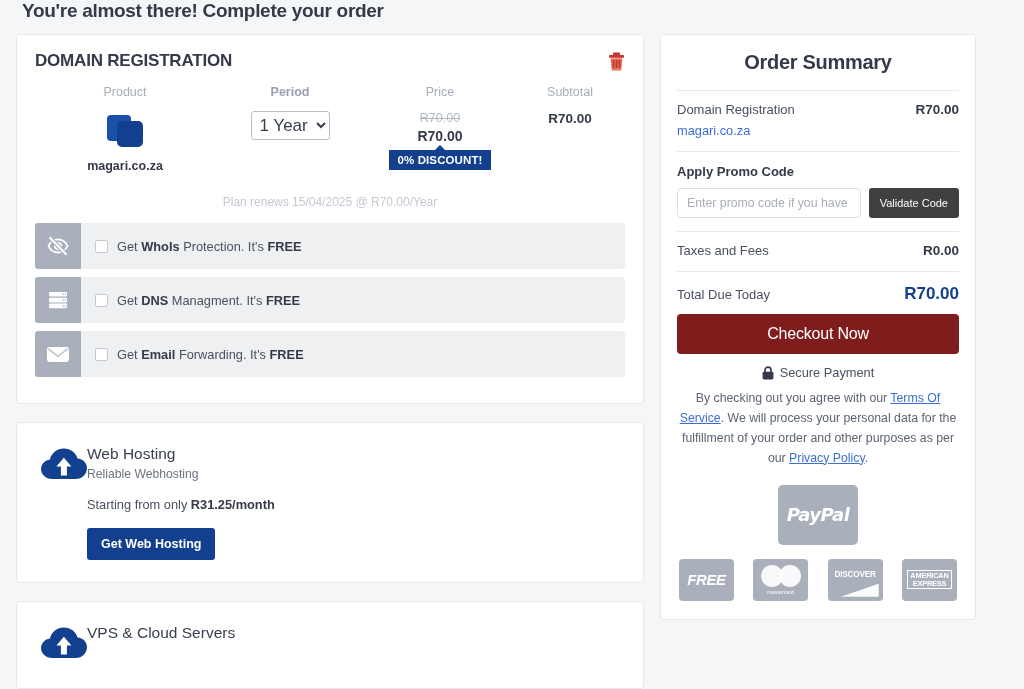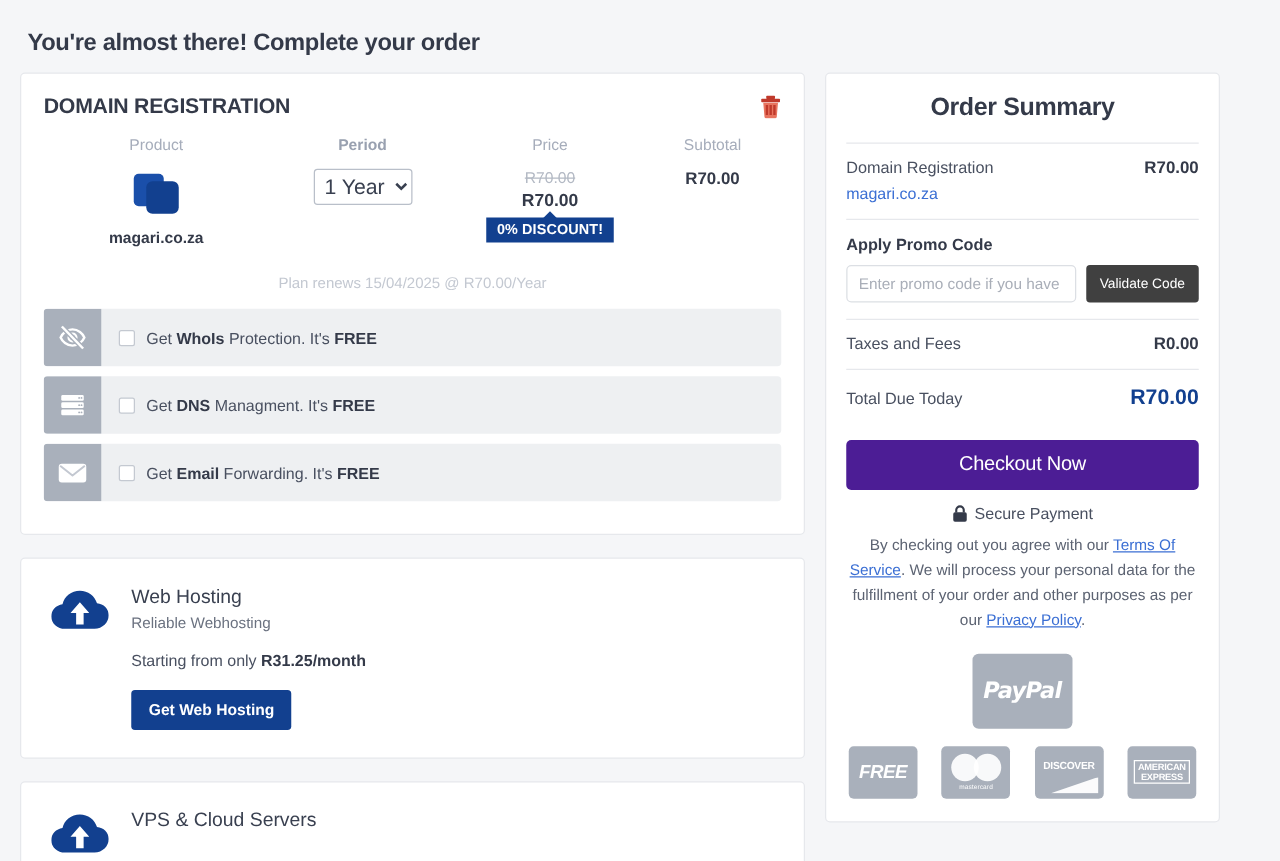--- a/index.html
+++ b/index.html
@@ -8,21 +8,21 @@
     background: #f5f6f8;
     font-family: "Liberation Sans", sans-serif;
     color: #394050;
     overflow: hidden;
   }
   .page { width: 1024px; height: 689px; position: relative; padding: 0 16px; }
 
   .page-title {
     font-size: 19px; font-weight: bold; color: #343a49;
     letter-spacing: -0.3px;
-    padding: 24px 0 12px 6px;
+    padding: 0 0 12px 6px;
   }
 
   .layout { display: flex; gap: 16px; align-items: flex-start; }
   .col-left { width: 628px; flex: 0 0 628px; }
   .col-right { width: 316px; flex: 0 0 316px; }
 
   .card {
     background: #ffffff;
     border: 1px solid #e6e8ec;
     border-radius: 4px;
@@ -95,21 +95,21 @@
   }
   .addon-body { display: flex; align-items: center; padding-left: 14px; }
   .addon-cb {
     width: 13px; height: 13px; border: 1px solid #c4c9d1; background: #fff;
     border-radius: 2px; margin-right: 9px; cursor: pointer; flex: 0 0 13px;
   }
   .addon-label { font-size: 12.8px; color: #495060; }
   .addon-label b { font-weight: bold; color: #343a49; }
 
   
-  .upsell { padding: 22px 22px 22px 24px; display: flex; gap: 18px; margin-bottom: 18px; }
+  .upsell { padding: 22px 22px 22px 24px; display: flex; margin-bottom: 18px; }
   .upsell-icon { flex: 0 0 46px; padding-top: 2px; }
   .upsell-title { font-size: 15.5px; color: #394050; margin-bottom: 4px; }
   .upsell-sub { font-size: 12.2px; color: #6b7280; }
   .upsell-price { font-size: 12.8px; color: #495060; margin-top: 16px; }
   .upsell-price b { font-weight: bold; color: #343a49; }
   .btn-blue {
     display: inline-block; margin-top: 16px;
     background: #12408f; color: #fff; border: none;
     font-family: "Liberation Sans", sans-serif;
     font-size: 12.5px; font-weight: bold;
@@ -144,25 +144,24 @@
     font-size: 11px; font-weight: normal;
     padding: 8px 11px; border-radius: 3px; cursor: pointer; white-space: nowrap;
   }
 
   .total-row { padding: 12px 0 10px 0; display: flex; justify-content: space-between; align-items: baseline; }
   .total-label { font-size: 13px; color: #495060; }
   .total-amount { font-size: 17px; font-weight: bold; color: #12408f; }
 
   .btn-checkout {
     display: block; width: 100%;
-    background: #4c1d95; color: #fff; border: none;
+    background: #7f1d1d; color: #fff; border: none;
     font-family: "Liberation Sans", sans-serif;
     font-size: 16px; padding: 11px 0; border-radius: 4px; cursor: pointer;
     letter-spacing: -0.2px;
-    margin-top: 14px;
   }
   .secure-row {
     display: flex; align-items: center; justify-content: center; gap: 6px;
     margin-top: 11px; font-size: 12.8px; color: #495060;
   }
   .legal {
     margin-top: 9px; text-align: center; font-size: 12.3px;
     color: #5c6372; line-height: 1.62;
   }
   .legal a { color: #3b6fd4; text-decoration: underline; cursor: pointer; }

